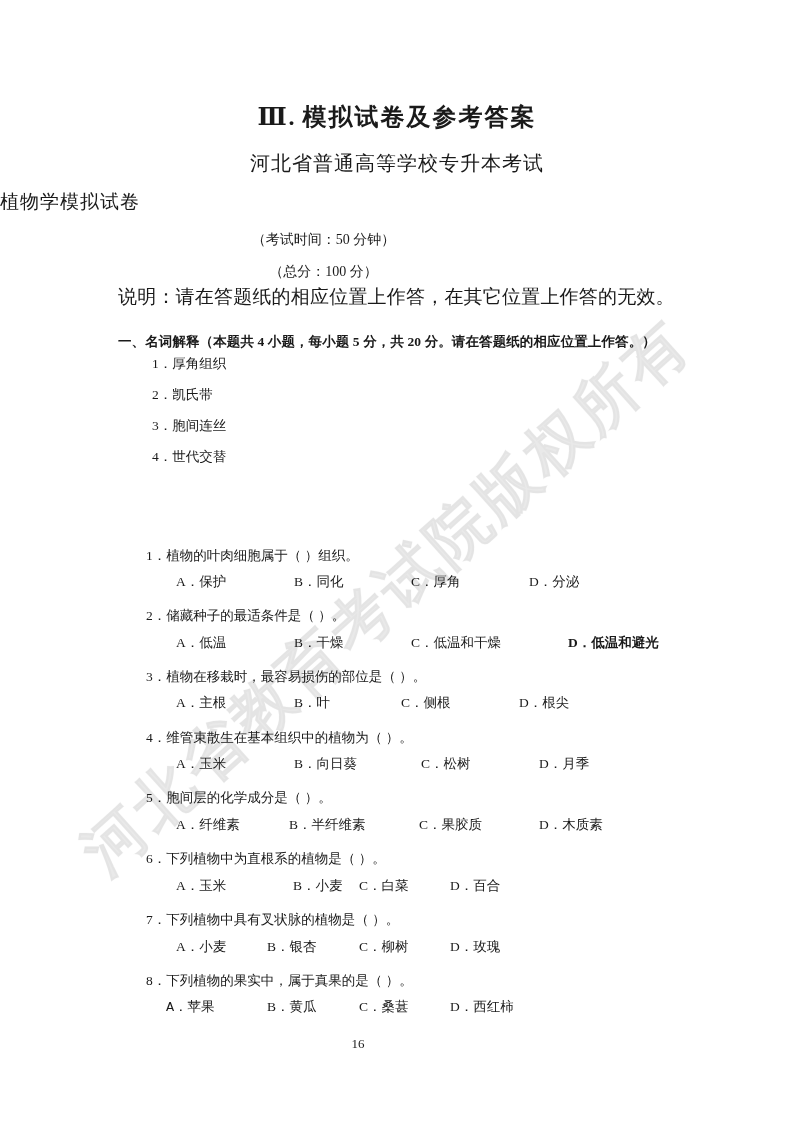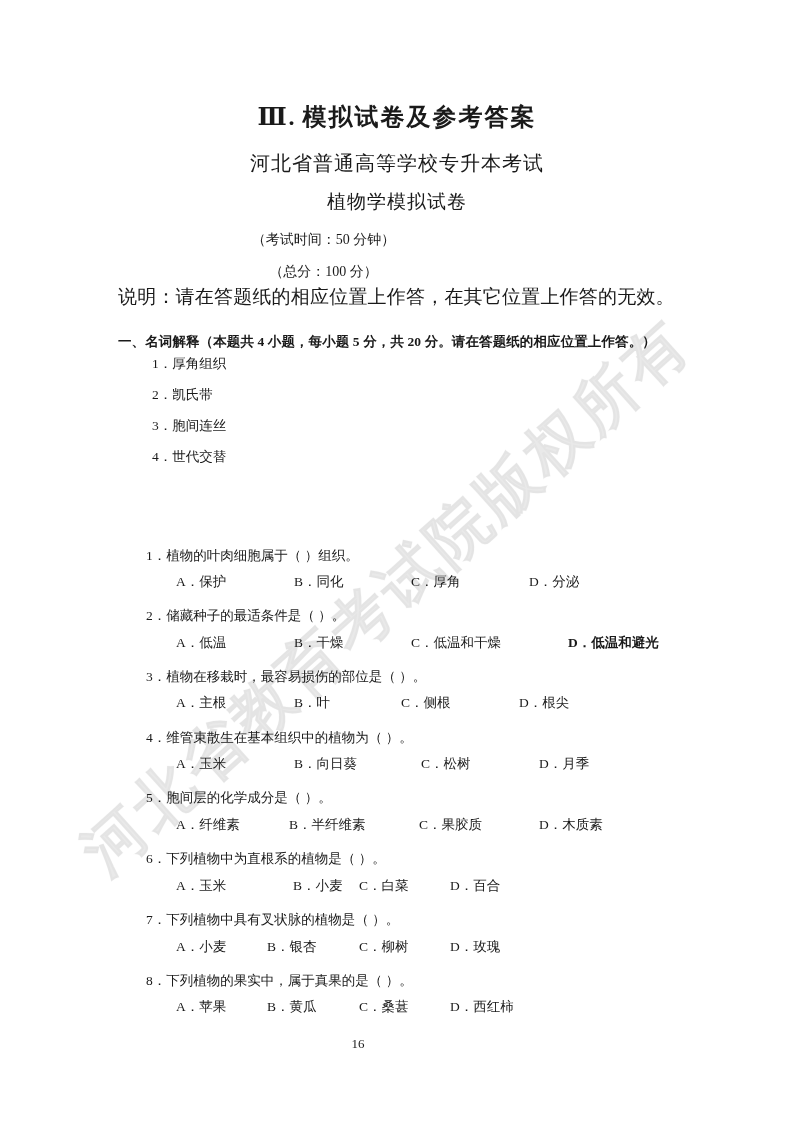--- a/index.html
+++ b/index.html
@@ -73,21 +73,20 @@
     text-align: center;
     font-family: "Liberation Sans", "DejaVu Sans", sans-serif;
     font-size: 20px;
     letter-spacing: 1px;
     top: 150px;
   }
   .exam-subject {
     position: absolute;
     left: 0;
     width: 794px;
-    text-align: center;
     font-family: "Liberation Sans", "DejaVu Sans", sans-serif;
     font-size: 19px;
     letter-spacing: 1px;
     top: 189px;
   }
   .exam-meta {
     position: absolute;
     left: 0;
     width: 647px;
     text-align: center;
@@ -222,21 +221,21 @@
       </div>
       <div class="q-stem" style="top: 911px;">7．下列植物中具有叉状脉的植物是（      ）。</div>
       <div class="q-opts" style="top: 938px;">
         <span class="opt" style="left: 30px;">A．小麦</span>
         <span class="opt" style="left: 121px;">B．银杏</span>
         <span class="opt" style="left: 213px;">C．柳树</span>
         <span class="opt" style="left: 304px;">D．玫瑰</span>
       </div>
       <div class="q-stem" style="top: 972px;">8．下列植物的果实中，属于真果的是（      ）。</div>
       <div class="q-opts" style="top: 998px;">
-        <span class="opt" style="left: 30px;">A．苹果</span>
+        <span class="opt" style="left: 20px; font-family: Liberation Mono, monospace;">A．苹果</span>
         <span class="opt" style="left: 121px;">B．黄瓜</span>
         <span class="opt" style="left: 213px;">C．桑葚</span>
         <span class="opt" style="left: 304px;">D．西红柿</span>
       </div>
     </div>
 
   <div class="page-number">16</div>
 </div>
 
 </body></html>

